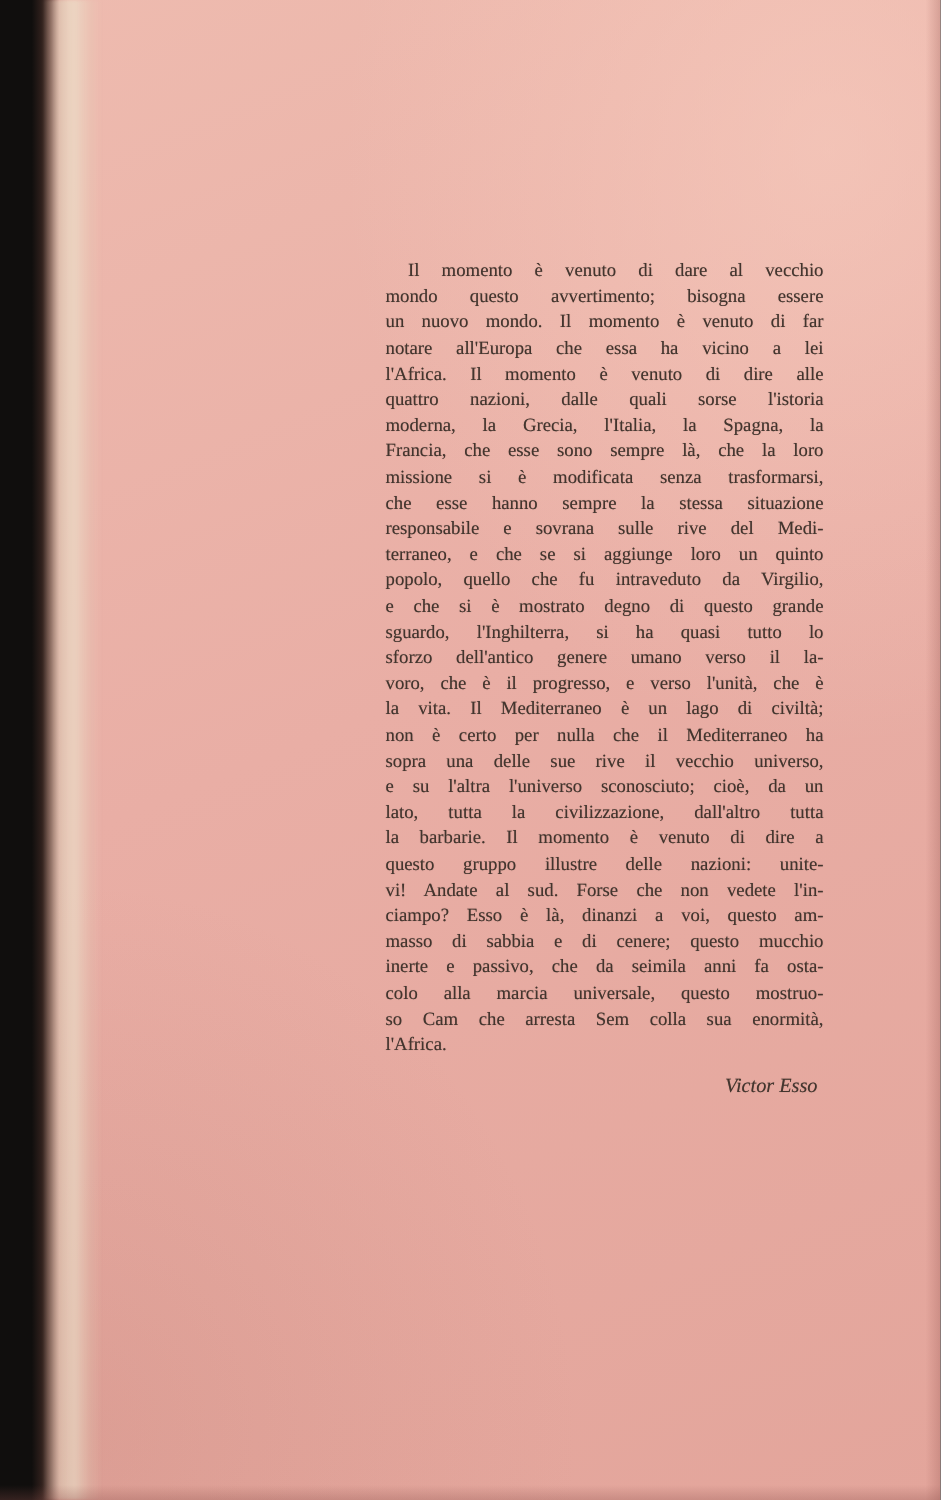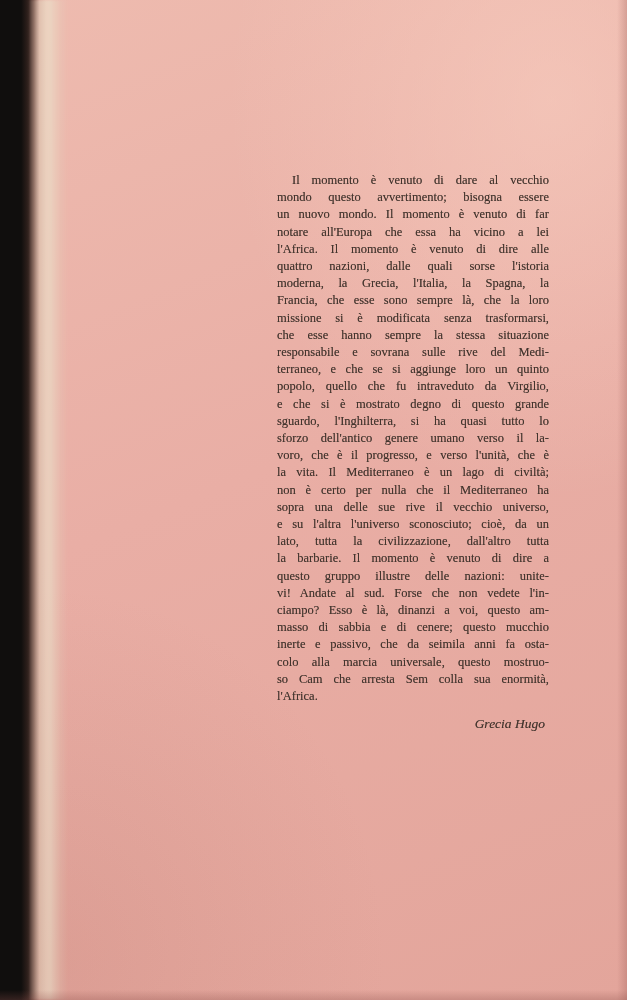--- a/index.html
+++ b/index.html
@@ -66,21 +66,20 @@
     color: var(--ink, #43352e);
   }
   .quote {
     font-size: 12.5px;
     line-height: 17.2px;
     white-space: pre-line;        
     text-align: justify;
     text-align-last: justify;     
     text-indent: 15px;            
     text-shadow: 0 0 0.5px rgba(67,53,46,0.55);
-    margin-left: 20px;
   }
   .attribution {
     margin-top: 11px;
     padding-right: 4px;
     font-size: 13.5px;
     font-style: italic;
     text-align: right;
     text-shadow: 0 0 0.5px rgba(67,53,46,0.55);
   }
 </style>
@@ -118,15 +117,15 @@
 lato, tutta la civilizzazione, dall'altro tutta
 la barbarie. Il momento è venuto di dire a
 questo gruppo illustre delle nazioni: unite-
 vi! Andate al sud. Forse che non vedete l'in-
 ciampo? Esso è là, dinanzi a voi, questo am-
 masso di sabbia e di cenere; questo mucchio
 inerte e passivo, che da seimila anni fa osta-
 colo alla marcia universale, questo mostruo-
 so Cam che arresta Sem colla sua enormità,
 l'Africa.</div>
-    <div class="attribution">Grecia Hugo</div>
+    <div class="attribution">Victor Esso</div>
   </div>
 </div>
 
 </body></html>

